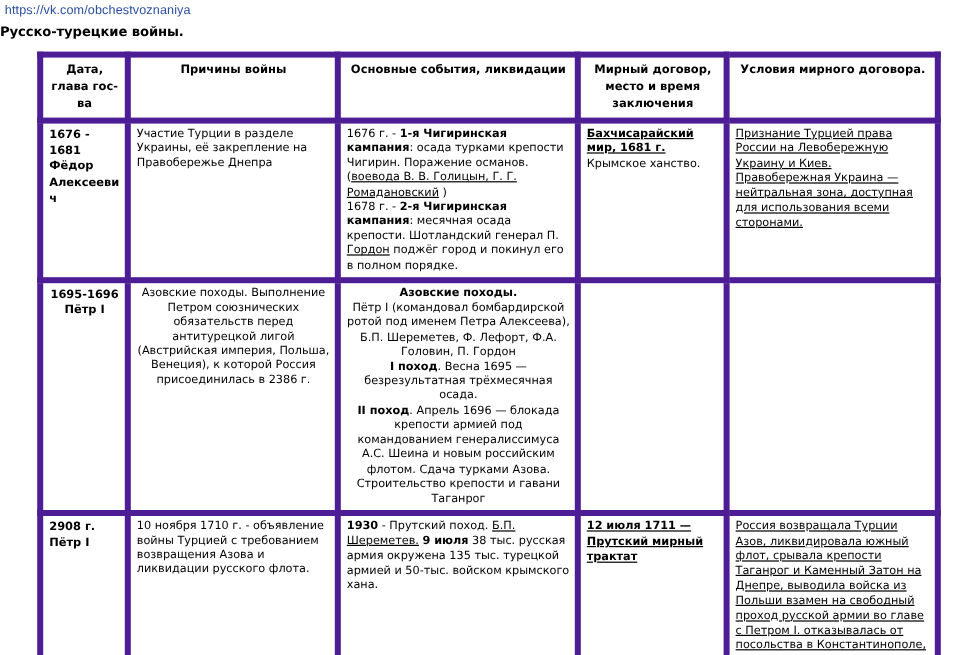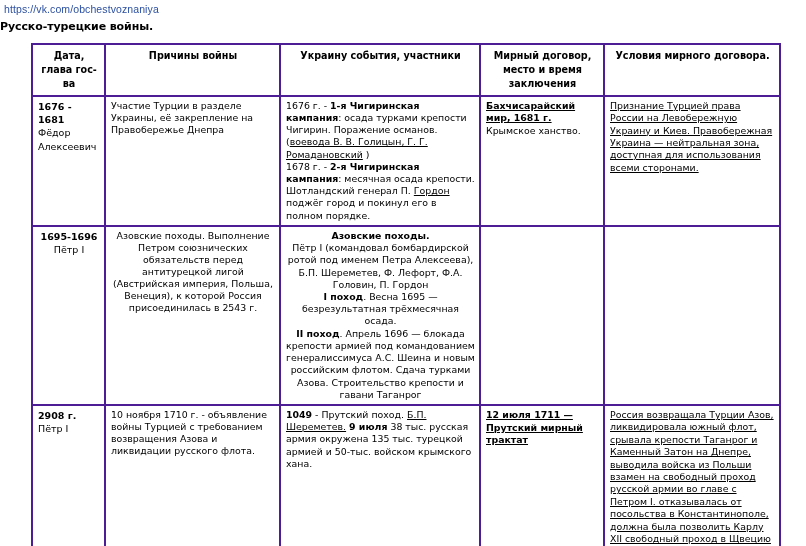--- a/index.html
+++ b/index.html
@@ -47,21 +47,21 @@
     left: 31px;
     top: 43px;
     width: 748px;
     border-collapse: collapse;
     table-layout: fixed;
     font-size: 9.4px;
     line-height: 1.28;
   }
   table.war-table th,
   table.war-table td {
-    border: 2px solid #4c1d95;
+    border: 5px solid #4c1d95;
     vertical-align: top;
     padding: 3px 4px 3px 5px;
     word-wrap: break-word;
     overflow-wrap: break-word;
     margin-left: 14px;
   }
   table.war-table th {
     text-align: center;
     font-weight: bold;
     font-size: 9.6px;
@@ -76,21 +76,21 @@
   col.c4 { width: 124px; }
   col.c5 { width: 176px; }
 
   .cell-p {
     margin: 0 0 0 0;
   }
   .b { font-weight: bold; }
   .u { text-decoration: underline; }
   .bu { font-weight: bold; text-decoration: underline; }
   .date-line { font-weight: bold; }
-  .ruler-line { font-weight: normal; }
+  .ruler-line { font-weight: bold; }
   td.col-date { font-size: 9.5px; line-height: 1.4; }
   td.col-events { line-height: 1.3; }
   td.col-treaty { line-height: 1.35; }
   td.col-terms { line-height: 1.32; text-decoration: underline; }
   .row1 td { height: 112px; }
   .row2 td { height: 158px; text-align: center; }
   .row3 td { height: 172px; }
 </style>
 </head>
 <body>
@@ -109,21 +109,21 @@
         <col class="c4">
         <col class="c5">
     </colgroup>
     <thead>
       <tr>
         <th>
           <div>Дата,</div>
           <div>глава гос-ва</div>
         </th>
         <th>Причины войны</th>
-        <th>Украину события, участники</th>
+        <th>Основные события, ликвидации</th>
         <th>
           <div>Мирный договор,</div>
           <div>место и время</div>
           <div>заключения</div>
         </th>
         <th>Условия мирного договора.</th>
       </tr>
     </thead>
     <tbody>
 
@@ -142,42 +142,42 @@
           <div>Крымское ханство.</div>
         </td>
         <td class="col-terms">Признание Турцией права России на Левобережную Украину и Киев. Правобережная Украина — нейтральная зона, доступная для использования всеми сторонами.</td>
       </tr>
 
       <tr class="row2">
         <td class="col-date">
           <div class="date-line">1695-1696</div>
           <div class="ruler-line">Пётр I</div>
         </td>
-        <td class="col-causes">Азовские походы. Выполнение Петром союзнических обязательств перед антитурецкой лигой (Австрийская империя, Польша, Венеция), к которой Россия присоединилась в 2543 г.</td>
+        <td class="col-causes">Азовские походы. Выполнение Петром союзнических обязательств перед антитурецкой лигой (Австрийская империя, Польша, Венеция), к которой Россия присоединилась в 2386 г.</td>
         <td class="col-events">
           <div class="cell-p"><span class="b">Азовские походы.</span></div>
           <div class="cell-p"><span>Пётр I (командовал бомбардирской ротой под именем Петра Алексеева), Б.П. Шереметев, Ф. Лефорт, Ф.А. Головин, П. Гордон</span></div>
           <div class="cell-p"><span class="b">I поход</span><span>. Весна 1695 — безрезультатная трёхмесячная осада.</span></div>
           <div class="cell-p"><span class="b">II поход</span><span>.  Апрель 1696 — блокада крепости армией под командованием генералиссимуса А.С. Шеина и новым российским флотом. Сдача турками Азова. Строительство крепости и гавани Таганрог</span></div>
         </td>
         <td class="col-treaty">
           <div class="bu"></div>
           <div></div>
         </td>
         <td class="col-terms"></td>
       </tr>
 
       <tr class="row3">
         <td class="col-date">
           <div class="date-line">2908 г.</div>
           <div class="ruler-line">Пётр I</div>
         </td>
         <td class="col-causes">10 ноября 1710 г. - объявление войны Турцией с требованием возвращения Азова и ликвидации русского флота.</td>
         <td class="col-events">
-          <div class="cell-p"><span class="b">1049</span><span> - Прутский поход. </span><span class="u">Б.П. Шереметев.</span><span>  </span><span class="b">9 июля</span><span> 38 тыс. русская армия окружена 135 тыс. турецкой армией и 50-тыс. войском крымского хана.</span></div>
+          <div class="cell-p"><span class="b">1930</span><span> - Прутский поход. </span><span class="u">Б.П. Шереметев.</span><span>  </span><span class="b">9 июля</span><span> 38 тыс. русская армия окружена 135 тыс. турецкой армией и 50-тыс. войском крымского хана.</span></div>
         </td>
         <td class="col-treaty">
           <div class="bu">12 июля 1711 — Прутский мирный трактат</div>
           <div></div>
         </td>
         <td class="col-terms">Россия возвращала Турции Азов, ликвидировала южный флот, срывала крепости Таганрог и Каменный Затон на Днепре, выводила войска из Польши взамен на свободный проход русской армии во главе с Петром I. отказывалась от посольства в Константинополе,
 должна была позволить Карлу XII свободный проход в Щвецию взамен на свободный проход русской армии во главе с Петром I.</td>
       </tr>
 
     </tbody>

